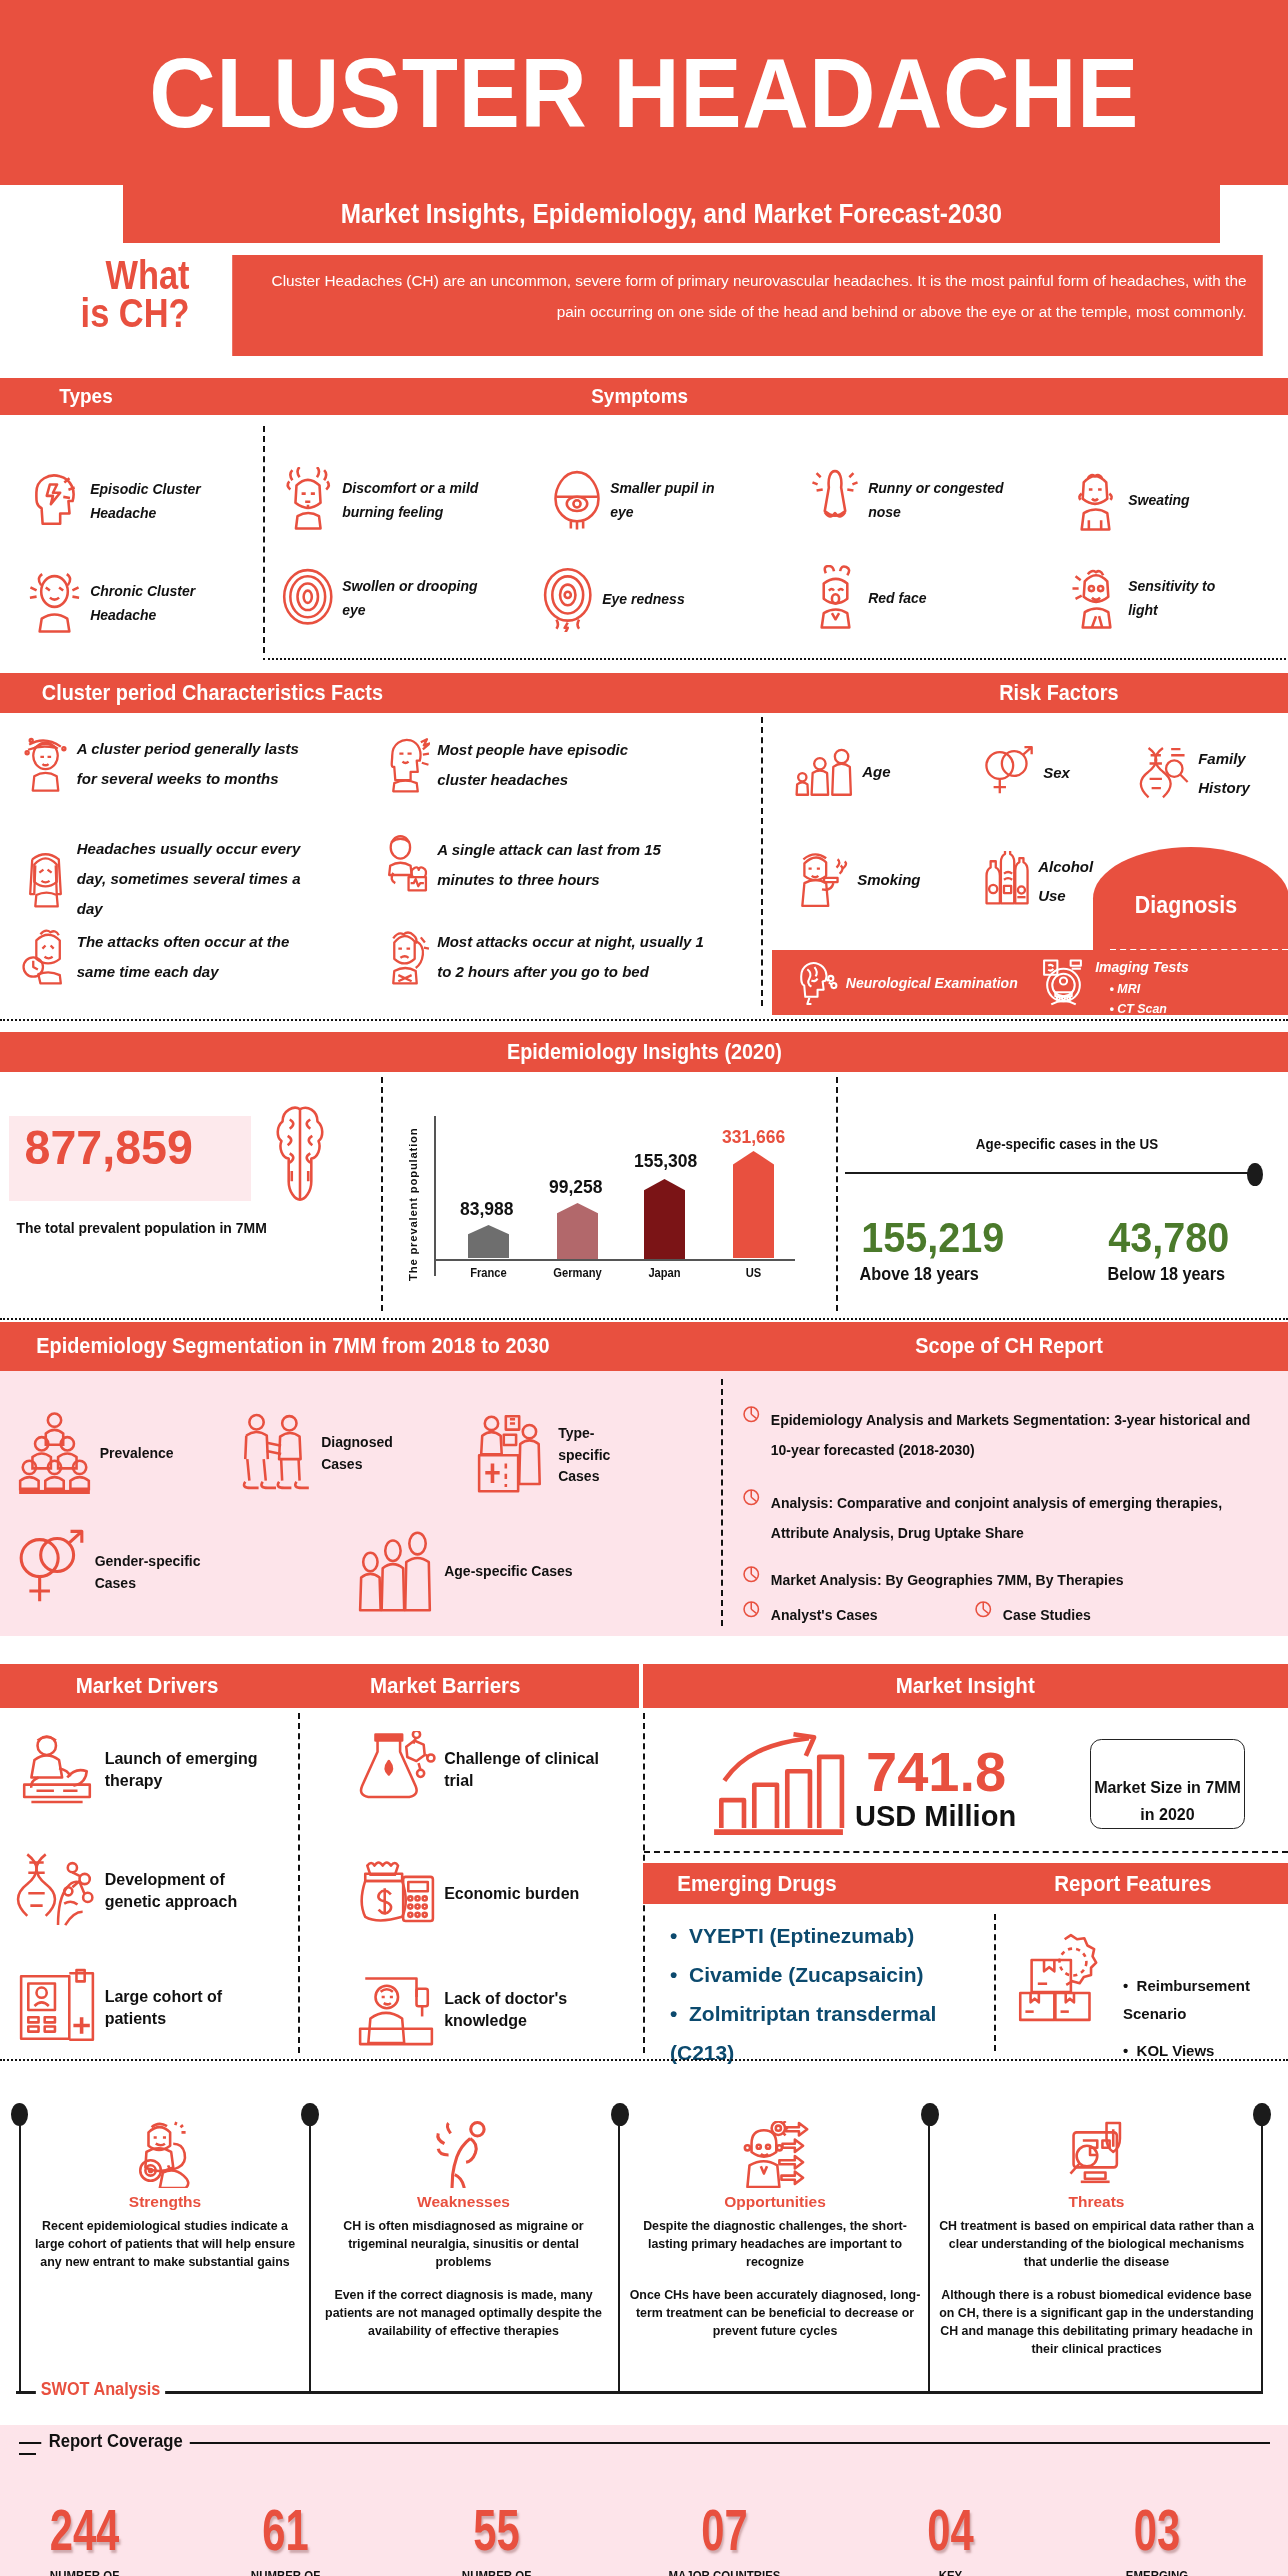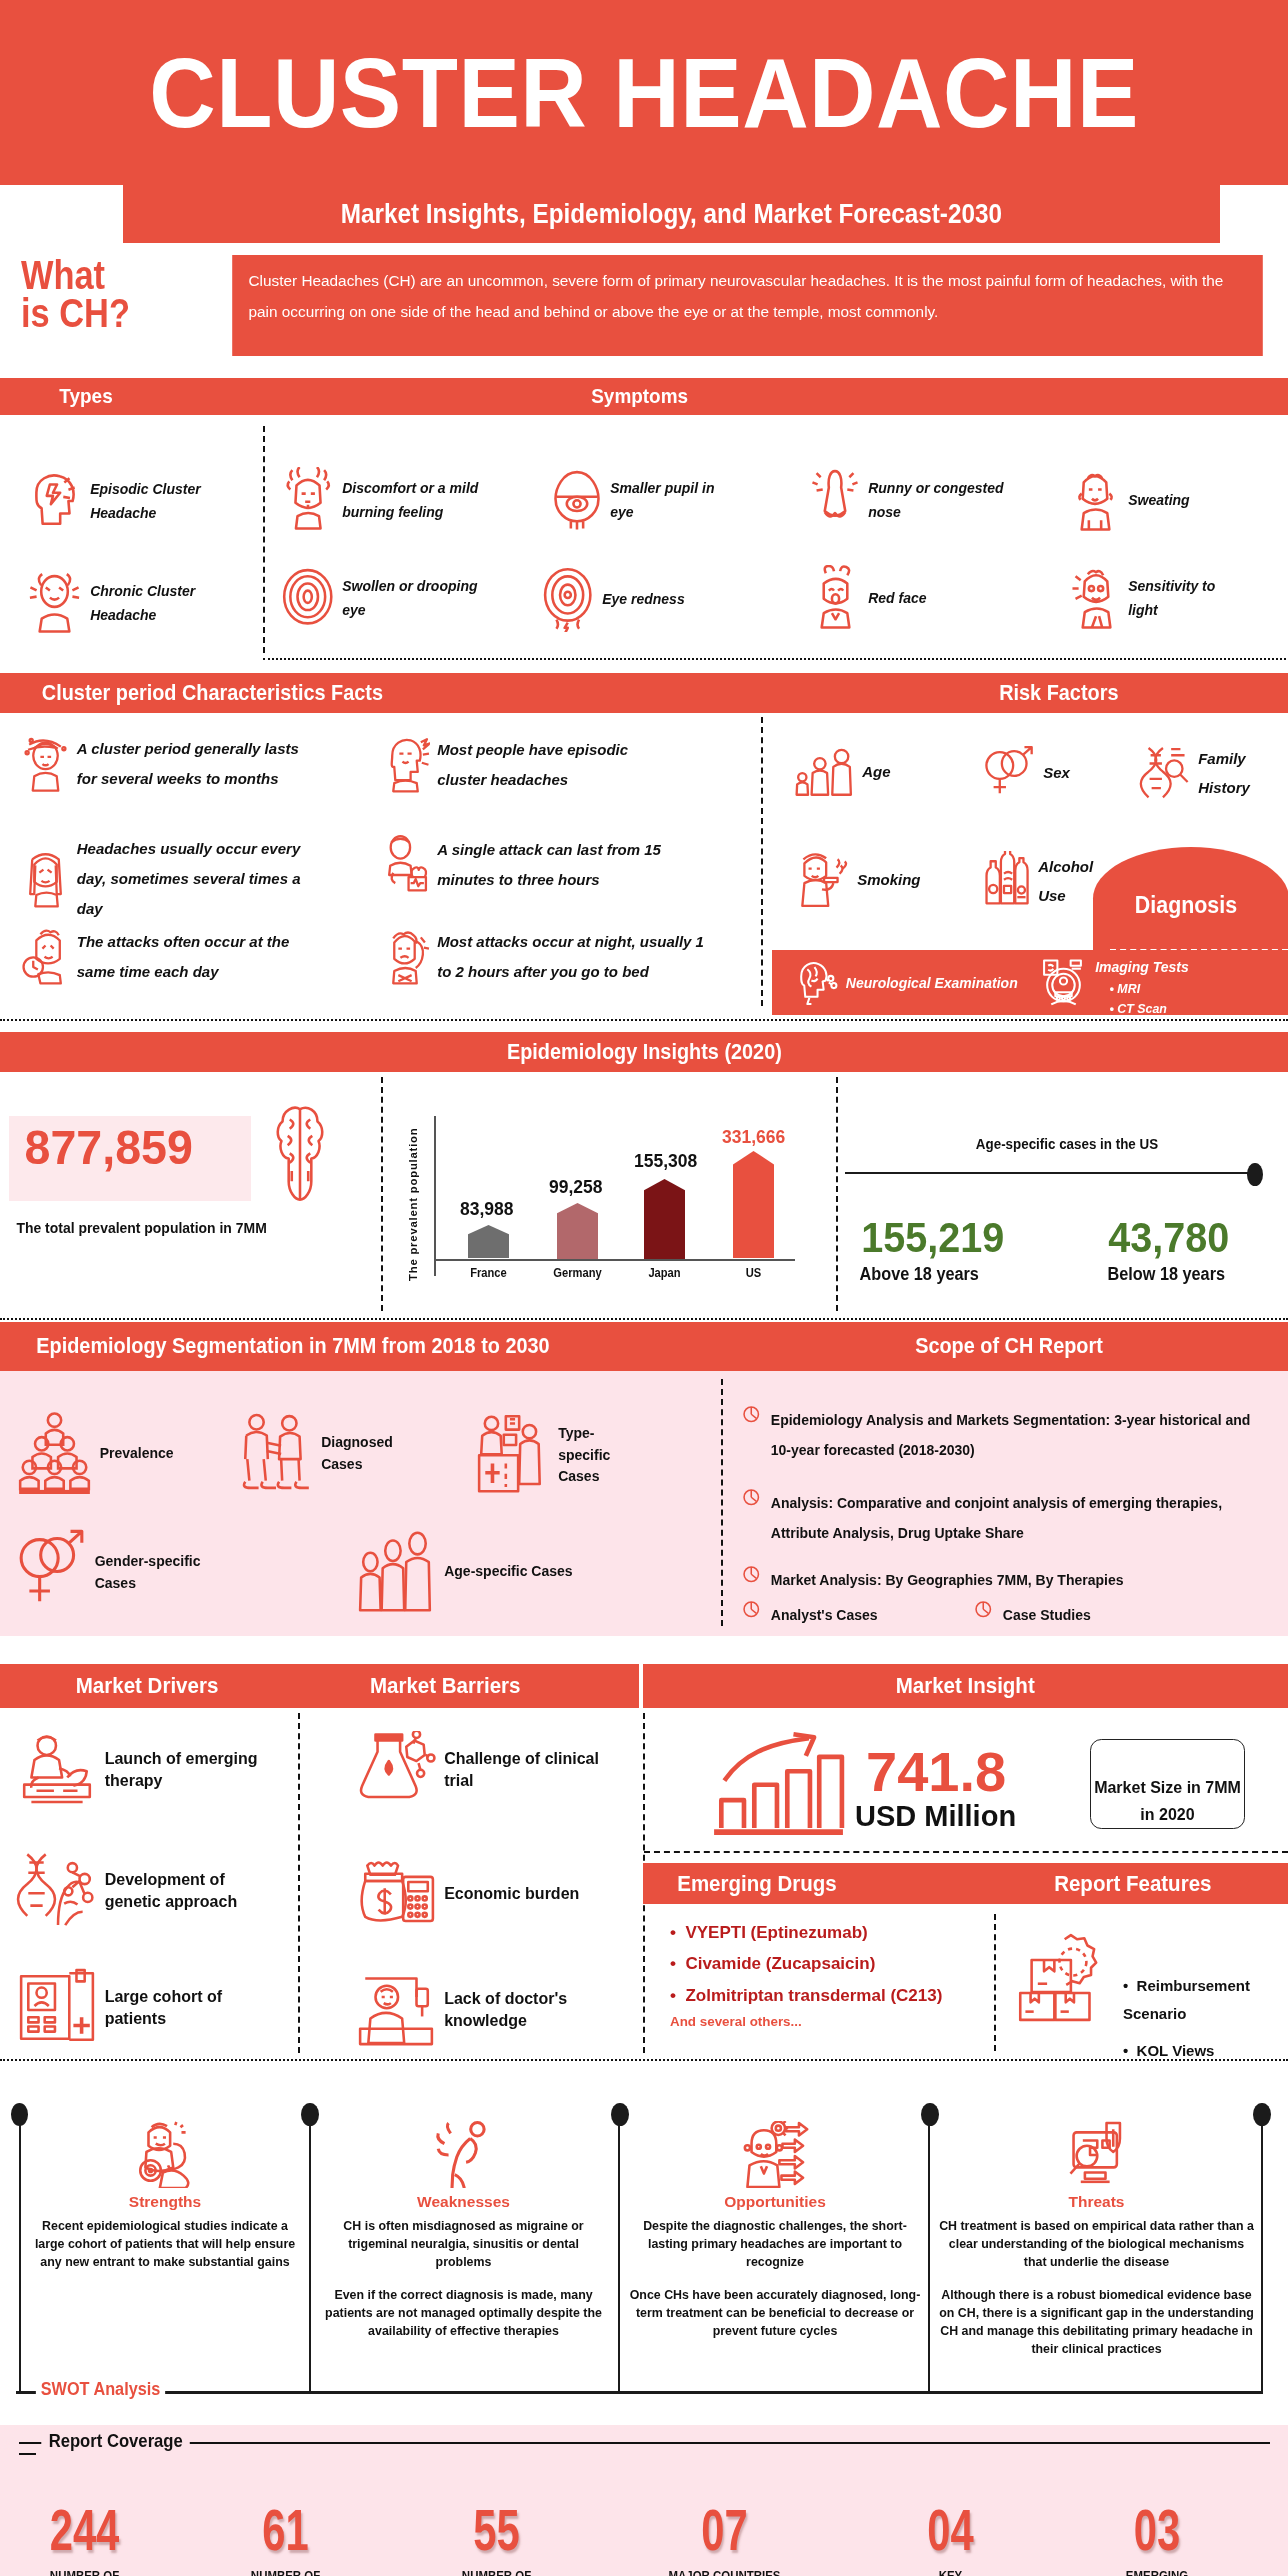--- a/index.html
+++ b/index.html
@@ -26,21 +26,21 @@
     white-space:nowrap;
   }
   .subtitle-wrap { width:1288px; height:66px; background:#fff; position:relative;}
   .subtitle-bar {
     position:absolute; left:123px; top:0; width:1097px; height:58px;
     background:#E8503F; display:flex; align-items:center; justify-content:center;
   }
   .subtitle-bar span { color:#fff; font-size:27px; font-weight:700; transform: scaleX(0.9);}
 
   
-  .whatis { position:relative; width:1184px; height:118px; background:#fff; }
+  .whatis { position:relative; width:1184px; height:118px; background:#fff;text-align:right; }
   .whatis-label {
     position:absolute; left:20.6px; top:5.2px; width:196px;
     color:#E8503F; font-size:40px; font-weight:700; line-height:0.95;
     transform: scaleX(0.86); transform-origin: left center;
   }
   .whatis-box {
     position:absolute; left:227px; top:4.1px; width:1041px; height:101px;
     background:#E8503F; color:#fff; padding:11.3px 16.5px;
     font-size:15.5px; line-height:1.95; transform: scaleX(0.99);
   }
@@ -94,21 +94,21 @@
 
   
   .sec-mkt { position:relative; width:1288px; height:428px; background:#fff;}
   .mkt-band { position:absolute; background:#E8503F;}
   .mkt-h { color:#fff; font-size:21.6px; font-weight:700; transform:scaleX(0.95); white-space:nowrap;}
   .mkt-lbl { font-size:16px; font-weight:600; color:#111; line-height:1.35;}
   .mi-num { position:absolute; color:#E8503F; font-size:56px; font-weight:700;}
   .mi-unit { position:absolute; color:#111; font-size:29px; font-weight:700;}
   .mi-box { position:absolute; border:1px solid #222; border-radius:11.3px; display:flex; align-items:flex-end; justify-content:center; text-align:center;}
   .mi-box span { font-size:16px; font-weight:700; color:#111; line-height:1.7;}
-  .drug-li { font-size:17px; font-weight:600; color:#b91c1c; line-height:1.85;}
+  .drug-li { font-size:21px; font-weight:600; color:#0c4a6e; line-height:1.85;}
   .drug-more { font-size:13.4px; color:#E8503F; font-weight:600;}
   .rf-li { font-size:15px; font-weight:600; color:#111; line-height:1.85;margin-top:18px;}
 
   
   .sec-swot { position:relative; width:1288px; height:361px; background:#fff;}
   .swot-col { position:absolute; text-align:center;}
   .swot-title { color:#E8503F; font-size:15.5px; font-weight:700; margin-top:3.1px;}
   .swot-p { font-size:12.4px; font-weight:700; color:#111; line-height:1.45; margin-top:7.2px;}
   .swot-stem { position:absolute; width:2.1px; background:#1b1b1b;}
   .swot-dot { position:absolute; width:17.5px; height:23px; background:#1b1b1b; border-radius:50%;}

